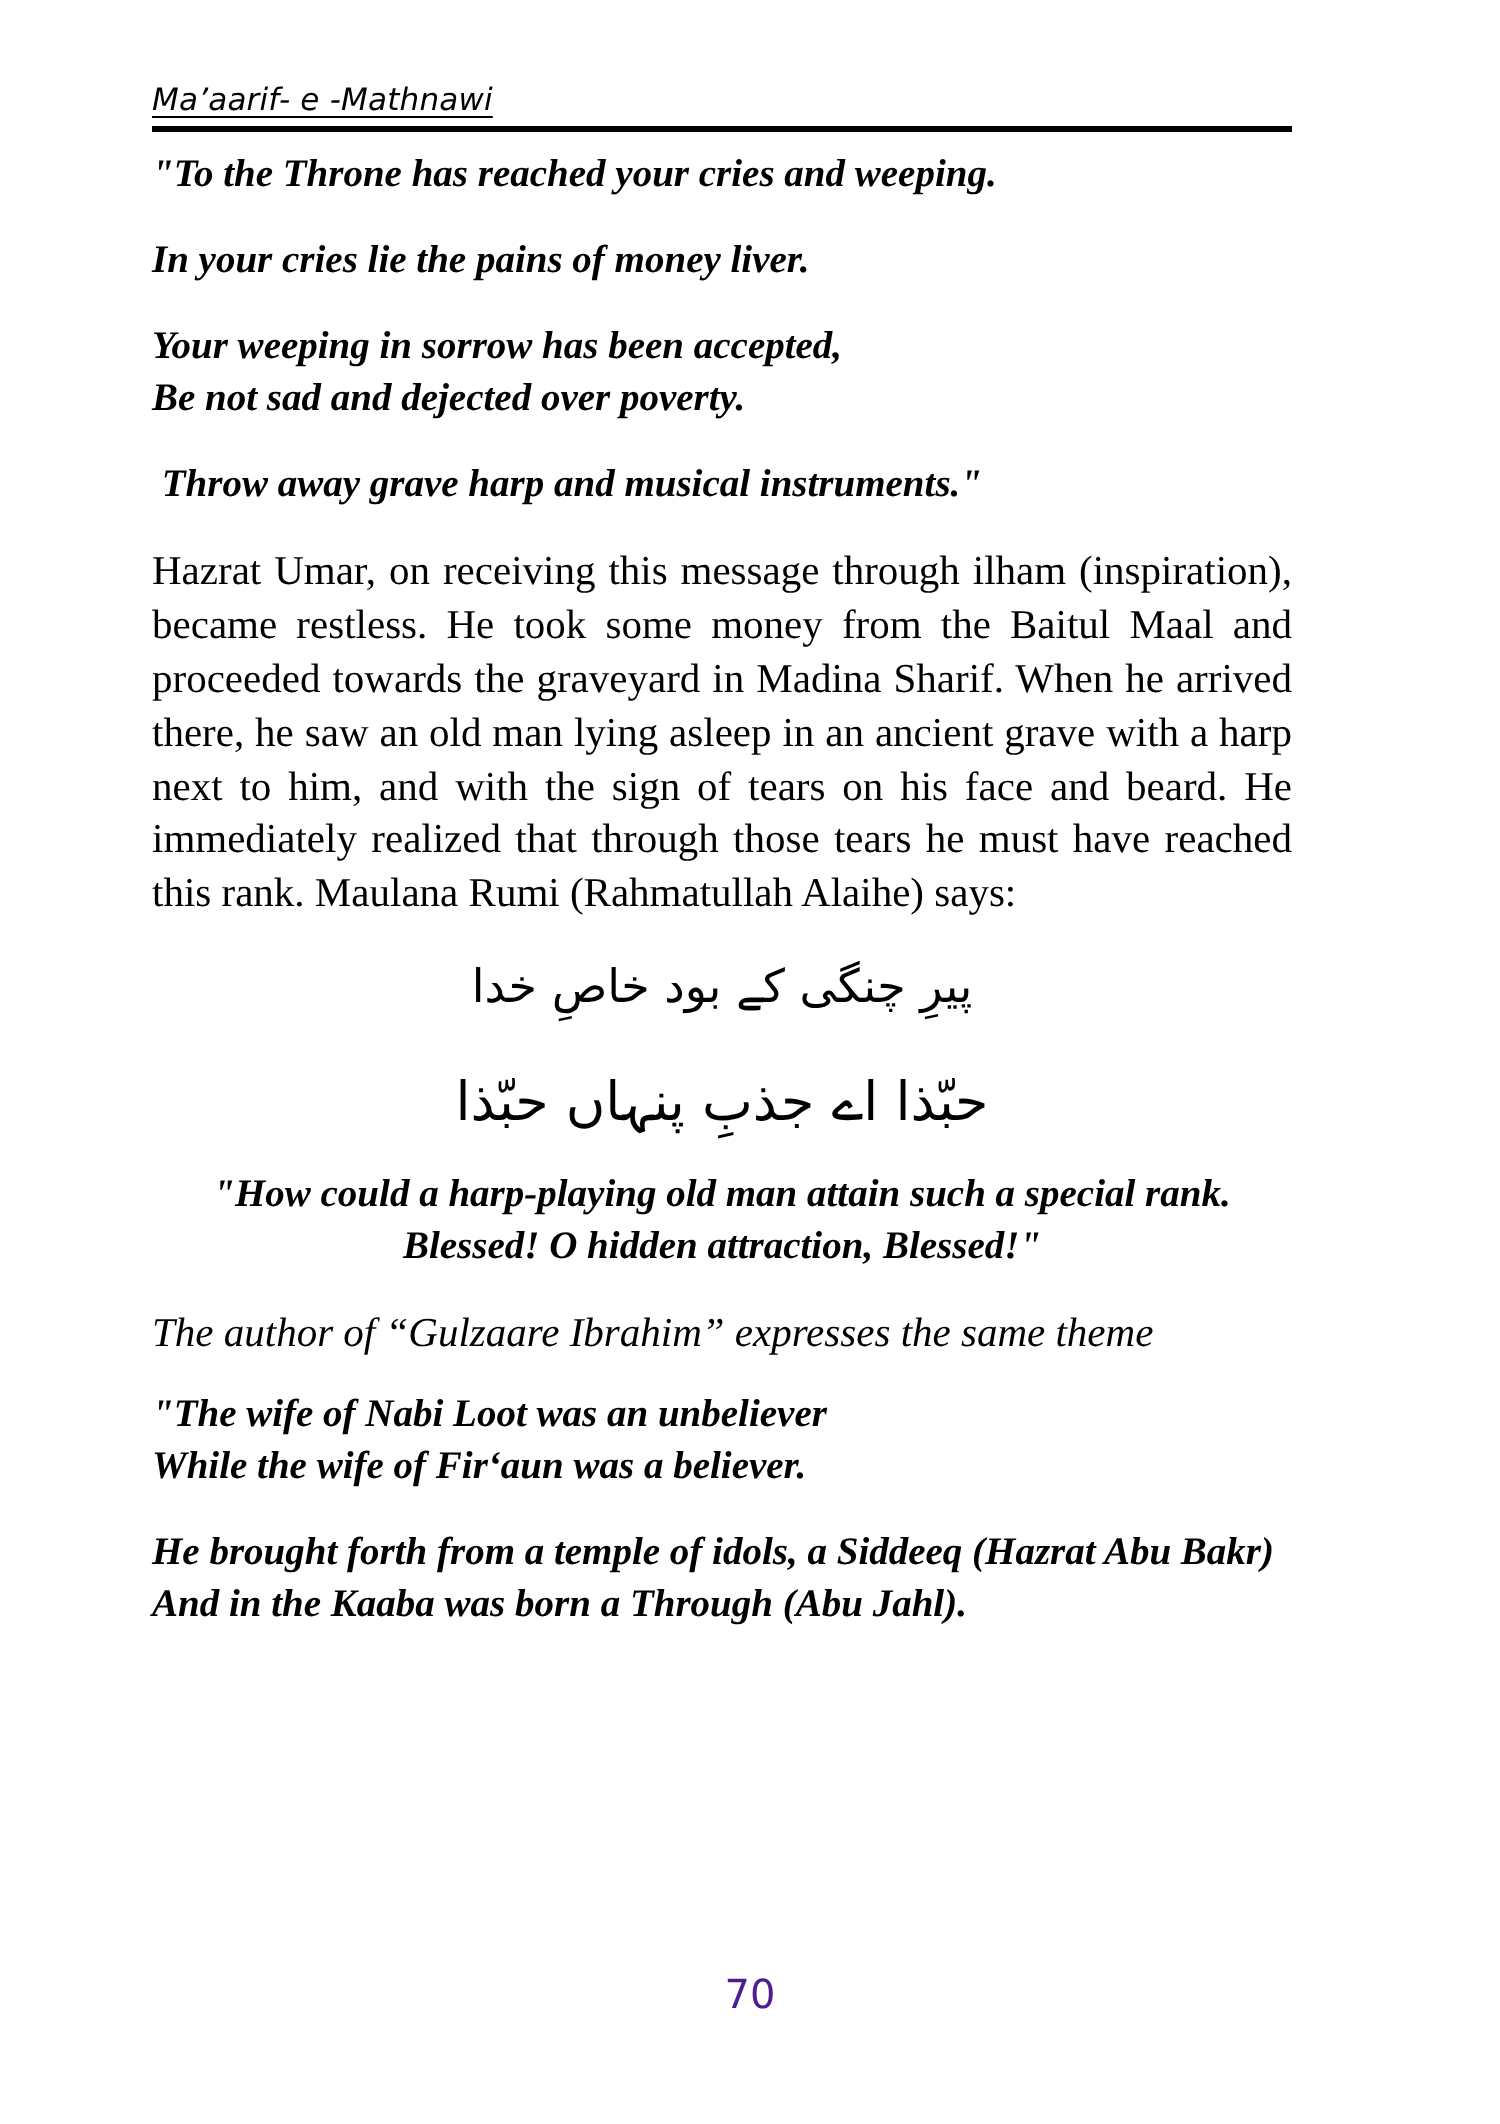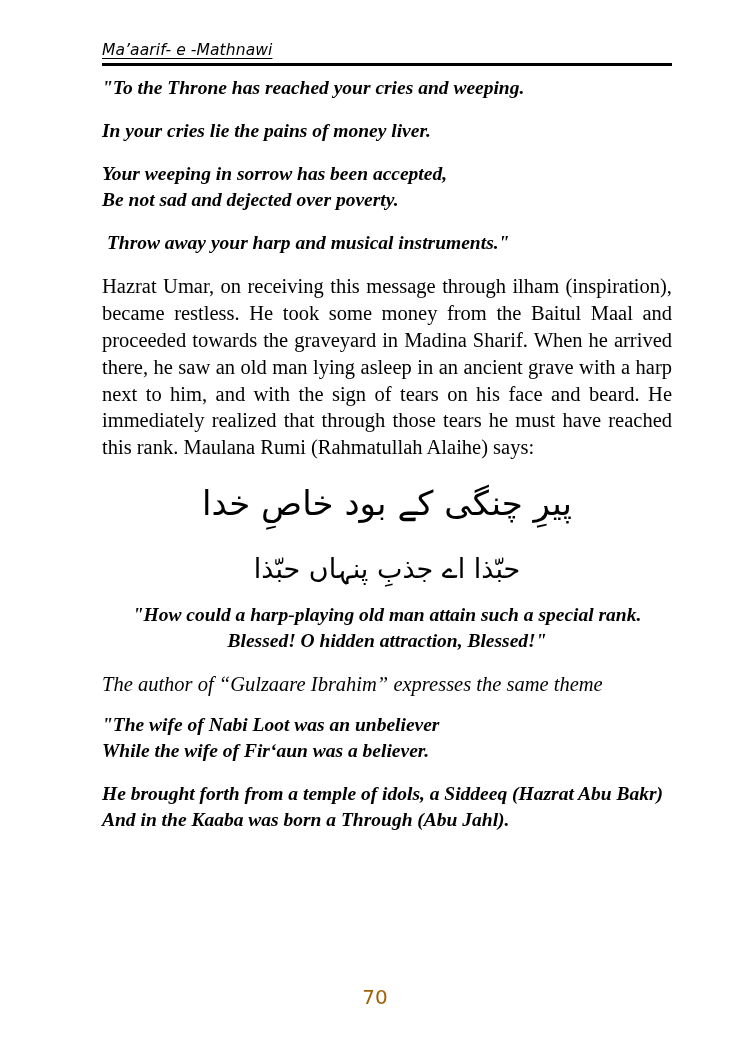--- a/index.html
+++ b/index.html
@@ -11,21 +11,21 @@
     position: relative;
     width: 750px;
     height: 1062px;
     background: #ffffff;
     overflow: hidden;
     font-family: "Liberation Serif", "DejaVu Serif", serif;
     color: #000000;
   }
   .content {
     position: absolute;
-    left: 102px;
+    left: 76px;
     top: 42px;
     width: 570px;
   }
 
   
   .header {
     font-family: "DejaVu Sans", sans-serif;
     font-style: italic;
     font-size: 15.5px;
     line-height: 1.1;
@@ -78,21 +78,21 @@
 
   
   .urdu-block {
     margin: 14px 0 12px 0;
   }
   .urdu-line {
     direction: rtl;
     unicode-bidi: bidi-override;
     text-align: center;
     font-family: "DejaVu Sans", sans-serif;
-    font-size: 34px;
+    font-size: 23px;
     line-height: 1.55;
     color: #000000;
     white-space: nowrap;
   }
   .urdu-line.second {
     font-size: 27px;
     margin-top: 18px;
   }
 
   
@@ -106,21 +106,21 @@
 
   
   .folio {
     position: absolute;
     left: 0;
     right: 0;
     top: 985px;
     text-align: center;
     font-family: "DejaVu Sans", sans-serif;
     font-size: 20px;
-    color: #a16207;
+    color: #4c1d95;
   }
 </style>
 </head>
 <body>
 
 <div class="page">
 
   <div class="content">
 
     <div class="header">Ma’aarif- e -Mathnawi</div>
@@ -134,21 +134,21 @@
     <div class="verse">
       <span class="line">In your cries lie the pains of money liver.</span>
     </div>
 
     <div class="verse">
       <span class="line">Your weeping in sorrow has been accepted,</span>
       <span class="line">Be not sad and dejected over poverty.</span>
     </div>
 
     <div class="verse justified">
-      <span class="line"> Throw away your harp and musical instruments."</span>
+      <span class="line"> Throw away grave harp and musical instruments."</span>
     </div>
 
     <p class="prose">Hazrat Umar, on receiving this message through ilham (inspiration), became restless. He took some money from the Baitul Maal and proceeded towards the graveyard in Madina Sharif. When he arrived there, he saw an old man lying asleep in an ancient grave with a harp next to him, and with the sign of tears on his face and beard. He immediately realized that through those tears he must have reached this rank. Maulana Rumi (Rahmatullah Alaihe) says:</p>
 
     <div class="urdu-block">
       <div class="urdu-line">پیرِ چنگی کے بود خاصِ خدا</div>
       <div class="urdu-line second">حبّذا اے جذبِ پنہاں حبّذا</div>
     </div>
 
     <div class="verse centered">

